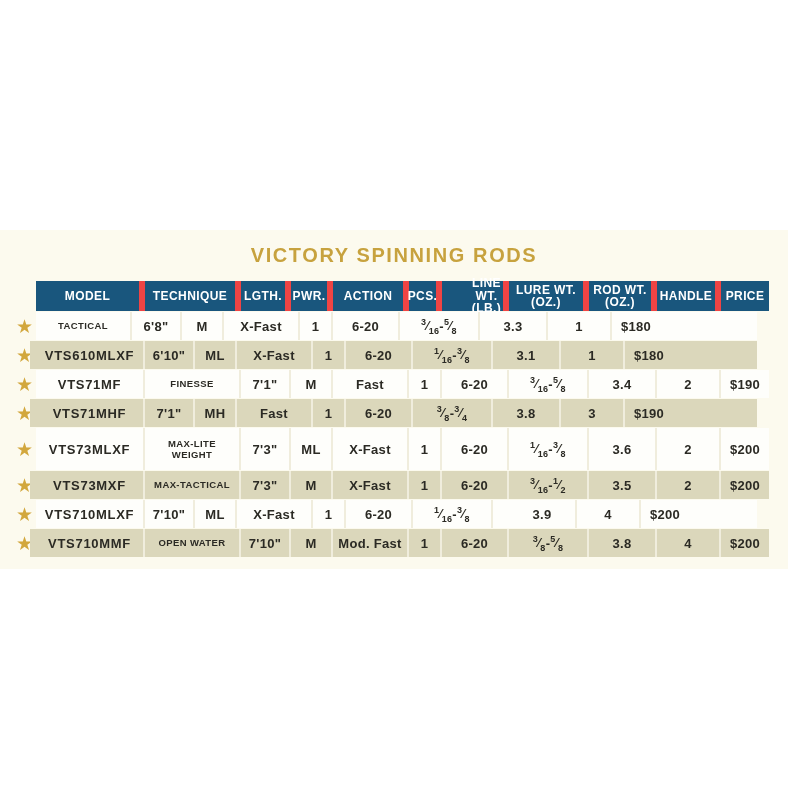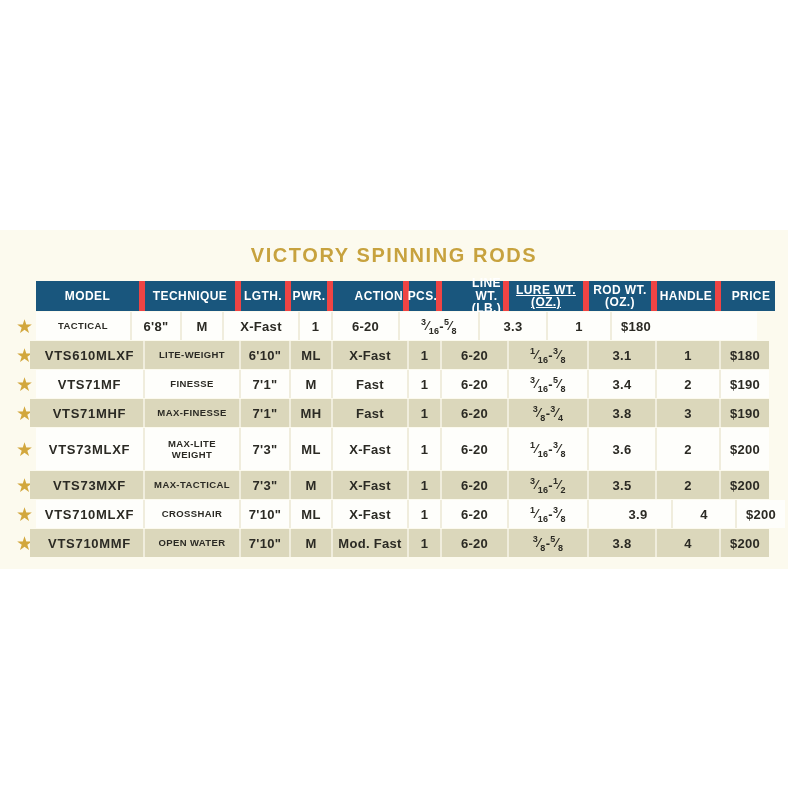--- a/index.html
+++ b/index.html
@@ -30,21 +30,21 @@
   .star{font-size:19px;line-height:1;color:#D2A73D;padding-left:1px;}
   .row{flex:1;display:flex;align-items:stretch;position:relative;}
   .header-row{
     background:#19567D;color:#ffffff;height:30px;
   }
   .header-cell{
     display:flex;flex-direction:column;align-items:center;justify-content:center;
     font-size:12px;font-weight:bold;letter-spacing:0.4px;line-height:12.5px;
     border-right:6px solid #ef4444;box-sizing:border-box;text-align:center;
   }
-  .header-cell:last-child{border-right:none;margin-left:6px;}
+  .header-cell:last-child{border-right:none;}
   .body-row{height:28px;background:#FEFEFB;}
   .line.tall .body-row{height:42px;}
   .line.alt .body-row{background:#DBD7BB;box-shadow:-6px 0 0 0 #DBD7BB;}
   .cell{
     display:flex;align-items:center;justify-content:center;text-align:center;
     box-sizing:border-box;border-right:2px solid #F0EDDD;
     font-size:13px;font-weight:600;color:#2B2A24;letter-spacing:0.3px;
     padding:0 3px;
   }
   .cell:last-child{border-right:none;}
@@ -70,31 +70,31 @@
             </div>
             <div class="header-cell" style="width: 96px; flex: 0 0 96px;">
               <span>TECHNIQUE</span>
             </div>
             <div class="header-cell" style="width: 50px; flex: 0 0 50px;">
               <span>LGTH.</span>
             </div>
             <div class="header-cell" style="width: 42px; flex: 0 0 42px;">
               <span>PWR.</span>
             </div>
-            <div class="header-cell" style="width: 76px; flex: 0 0 76px; align-items: flex-end;">
+            <div class="header-cell" style="width: 76px; flex: 0 0 76px;">
               <span>ACTION</span>
             </div>
             <div class="header-cell" style="width: 33px; flex: 0 0 33px;">
               <span>PCS.</span>
             </div>
             <div class="header-cell" style="width: 67px; flex: 0 0 67px; padding-left: 28px;">
               <span>LINE WT.</span>
               <span>(LB.)</span>
             </div>
-            <div class="header-cell" style="width: 80px; flex: 0 0 80px; text-decoration: underline;">
+            <div class="header-cell" style="width: 80px; flex: 0 0 80px;">
               <span>LURE WT.</span>
               <span>(OZ.)</span>
             </div>
             <div class="header-cell" style="width: 68px; flex: 0 0 68px;">
               <span>ROD WT.</span>
               <span>(OZ.)</span>
             </div>
             <div class="header-cell" style="width: 64px; flex: 0 0 64px;">
               <span>HANDLE</span>
             </div>
@@ -120,21 +120,20 @@
               <div class="cell c-handle" style="width: 64px; flex: 0 0 64px;">1</div>
               <div class="cell c-price" style="width: 48px; flex: 0 0 48px;">$180</div>
             </div>
           </div>
           <div class="line alt">
             <div class="star-cell">
               <span class="star">★</span>
             </div>
             <div class="row body-row">
               <div class="cell c-model" style="width: 109px; flex: 0 0 109px;">VTS610MLXF</div>
-              <div class="cell c-technique" style="width: 96px; flex: 0 0 96px;">LITE-WEIGHT</div>
               <div class="cell c-lgth" style="width: 50px; flex: 0 0 50px;">6'10"</div>
               <div class="cell c-pwr" style="width: 42px; flex: 0 0 42px;">ML</div>
               <div class="cell c-action" style="width: 76px; flex: 0 0 76px;">X-Fast</div>
               <div class="cell c-pcs" style="width: 33px; flex: 0 0 33px;">1</div>
               <div class="cell c-line_wt" style="width: 67px; flex: 0 0 67px;">6-20</div>
               <div class="cell c-lure_wt" style="width: 80px; flex: 0 0 80px;"><span class="fr"><sup>1</sup><span class="sl">⁄</span><sub>16</sub></span>-<span class="fr"><sup>3</sup><span class="sl">⁄</span><sub>8</sub></span></div>
               <div class="cell c-rod_wt" style="width: 68px; flex: 0 0 68px;">3.1</div>
               <div class="cell c-handle" style="width: 64px; flex: 0 0 64px;">1</div>
               <div class="cell c-price" style="width: 48px; flex: 0 0 48px;">$180</div>
             </div>
@@ -156,21 +155,20 @@
               <div class="cell c-handle" style="width: 64px; flex: 0 0 64px;">2</div>
               <div class="cell c-price" style="width: 48px; flex: 0 0 48px;">$190</div>
             </div>
           </div>
           <div class="line alt">
             <div class="star-cell">
               <span class="star">★</span>
             </div>
             <div class="row body-row">
               <div class="cell c-model" style="width: 109px; flex: 0 0 109px;">VTS71MHF</div>
-              <div class="cell c-technique" style="width: 96px; flex: 0 0 96px;">MAX-FINESSE</div>
               <div class="cell c-lgth" style="width: 50px; flex: 0 0 50px;">7'1"</div>
               <div class="cell c-pwr" style="width: 42px; flex: 0 0 42px;">MH</div>
               <div class="cell c-action" style="width: 76px; flex: 0 0 76px;">Fast</div>
               <div class="cell c-pcs" style="width: 33px; flex: 0 0 33px;">1</div>
               <div class="cell c-line_wt" style="width: 67px; flex: 0 0 67px;">6-20</div>
               <div class="cell c-lure_wt" style="width: 80px; flex: 0 0 80px;"><span class="fr"><sup>3</sup><span class="sl">⁄</span><sub>8</sub></span>-<span class="fr"><sup>3</sup><span class="sl">⁄</span><sub>4</sub></span></div>
               <div class="cell c-rod_wt" style="width: 68px; flex: 0 0 68px;">3.8</div>
               <div class="cell c-handle" style="width: 64px; flex: 0 0 64px;">3</div>
               <div class="cell c-price" style="width: 48px; flex: 0 0 48px;">$190</div>
             </div>
@@ -210,21 +208,20 @@
               <div class="cell c-handle" style="width: 64px; flex: 0 0 64px;">2</div>
               <div class="cell c-price" style="width: 48px; flex: 0 0 48px;">$200</div>
             </div>
           </div>
           <div class="line">
             <div class="star-cell">
               <span class="star">★</span>
             </div>
             <div class="row body-row">
               <div class="cell c-model" style="width: 109px; flex: 0 0 109px;">VTS710MLXF</div>
-              <div class="cell c-technique" style="width: 96px; flex: 0 0 96px;">CROSSHAIR</div>
               <div class="cell c-lgth" style="width: 50px; flex: 0 0 50px;">7'10"</div>
               <div class="cell c-pwr" style="width: 42px; flex: 0 0 42px;">ML</div>
               <div class="cell c-action" style="width: 76px; flex: 0 0 76px;">X-Fast</div>
               <div class="cell c-pcs" style="width: 33px; flex: 0 0 33px;">1</div>
               <div class="cell c-line_wt" style="width: 67px; flex: 0 0 67px;">6-20</div>
               <div class="cell c-lure_wt" style="width: 80px; flex: 0 0 80px;"><span class="fr"><sup>1</sup><span class="sl">⁄</span><sub>16</sub></span>-<span class="fr"><sup>3</sup><span class="sl">⁄</span><sub>8</sub></span></div>
               <div class="cell c-rod_wt" style="width: 68px; flex: 0 0 68px; margin-left: 16px;">3.9</div>
               <div class="cell c-handle" style="width: 64px; flex: 0 0 64px;">4</div>
               <div class="cell c-price" style="width: 48px; flex: 0 0 48px;">$200</div>
             </div>

